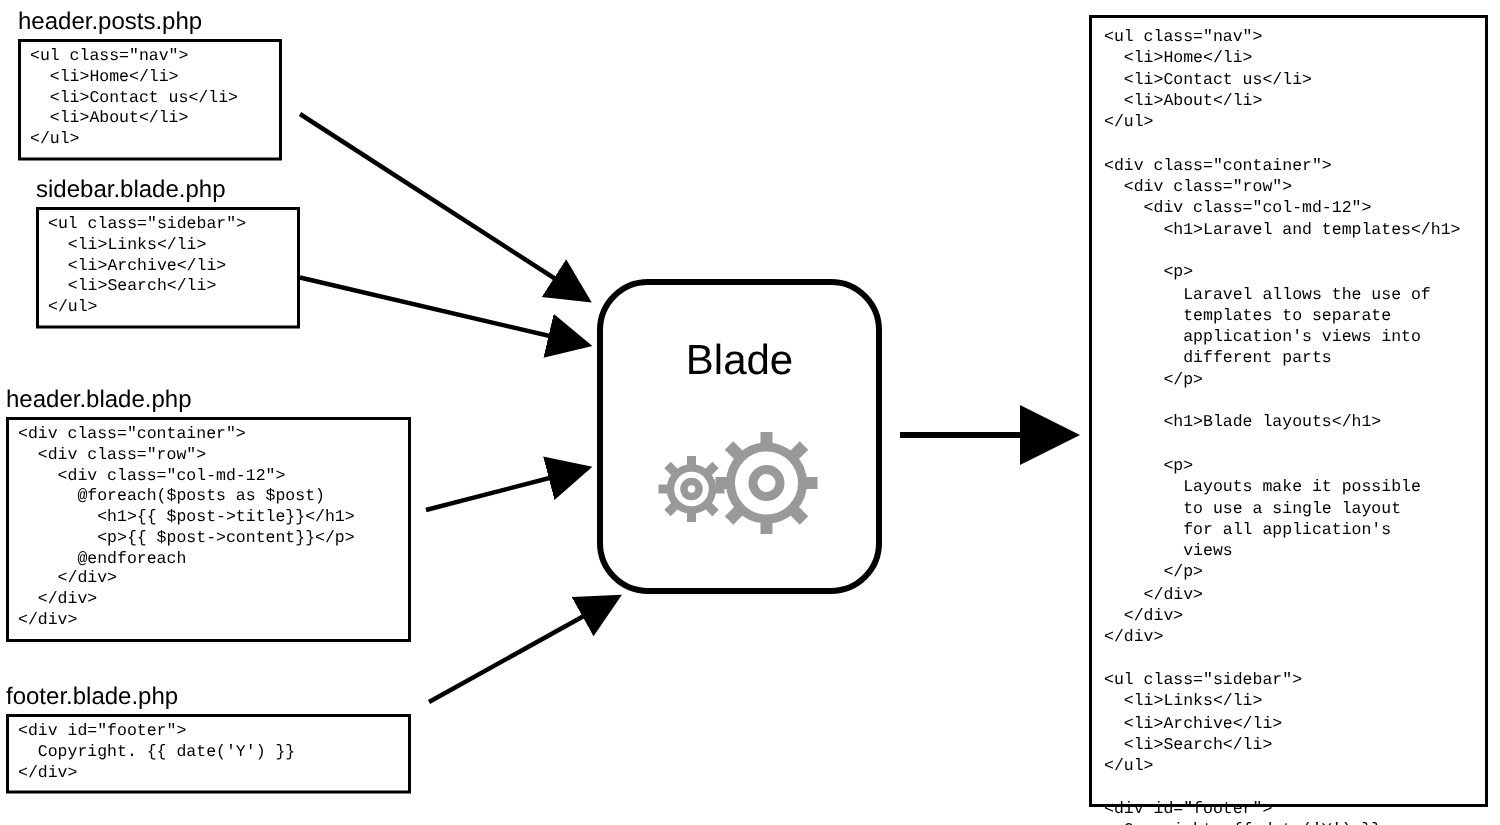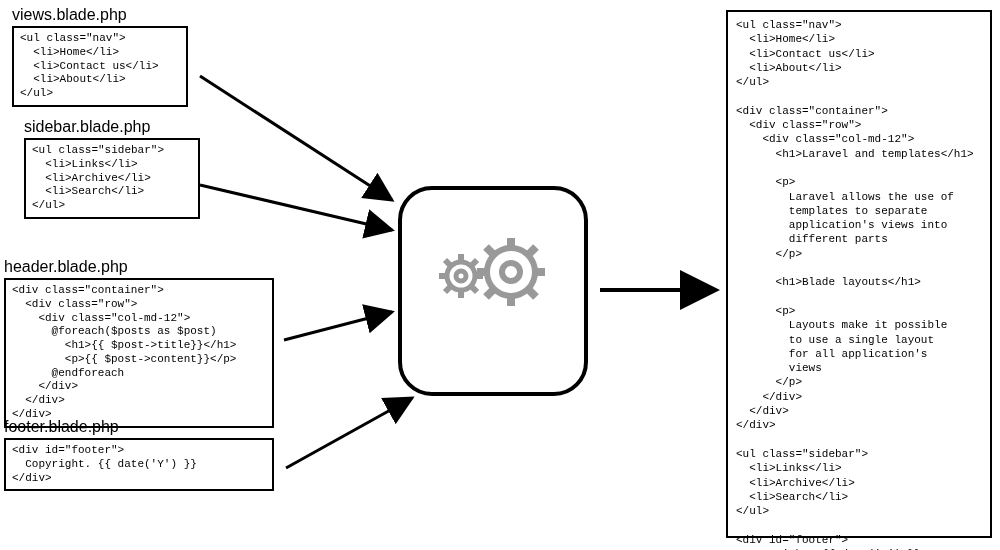--- a/index.html
+++ b/index.html
@@ -65,21 +65,21 @@
   }
   svg.arrow {
     position: absolute;
     overflow: visible;
   }
 </style>
 </head>
 <body>
 
 <div class="file-block" style="left:12px; top:6px;">
-  <div class="file-label">views.blade.php</div>
+  <div class="file-label">header.posts.php</div>
   <div class="code-box" style="width:176px;">&lt;ul class="nav"&gt;
   &lt;li&gt;Home&lt;/li&gt;
   &lt;li&gt;Contact us&lt;/li&gt;
   &lt;li&gt;About&lt;/li&gt;
 &lt;/ul&gt;</div>
 </div>
 
 <div class="file-block" style="left:24px; top:118px;">
   <div class="file-label">sidebar.blade.php</div>
   <div class="code-box" style="width:176px;">&lt;ul class="sidebar"&gt;
@@ -96,28 +96,29 @@
     &lt;div class="col-md-12"&gt;
       @foreach($posts as $post)
         &lt;h1&gt;{{ $post-&gt;title}}&lt;/h1&gt;
         &lt;p&gt;{{ $post-&gt;content}}&lt;/p&gt;
       @endforeach
     &lt;/div&gt;
   &lt;/div&gt;
 &lt;/div&gt;</div>
 </div>
 
-<div class="file-block" style="left:4px; top:418px;">
+<div class="file-block" style="left:4px; top:456px;">
   <div class="file-label">footer.blade.php</div>
   <div class="code-box" style="width:270px;">&lt;div id="footer"&gt;
   Copyright. {{ date('Y') }}
 &lt;/div&gt;</div>
 </div>
 
 <div class="blade-engine" style="left:398px; top:186px;">
+  <div class="blade-title">Blade</div>
   <svg class="gears" viewBox="0 0 140 90">
 
     <g transform="translate(88,48)" fill="none" stroke="#999" stroke-width="6">
       <circle r="24"></circle>
       <circle r="9"></circle>
       <g stroke-width="8">
         <line x1="0" y1="-24" x2="0" y2="-34"></line>
         <line x1="0" y1="24" x2="0" y2="34"></line>
         <line x1="-24" y1="0" x2="-34" y2="0"></line>
         <line x1="24" y1="0" x2="34" y2="0"></line>

